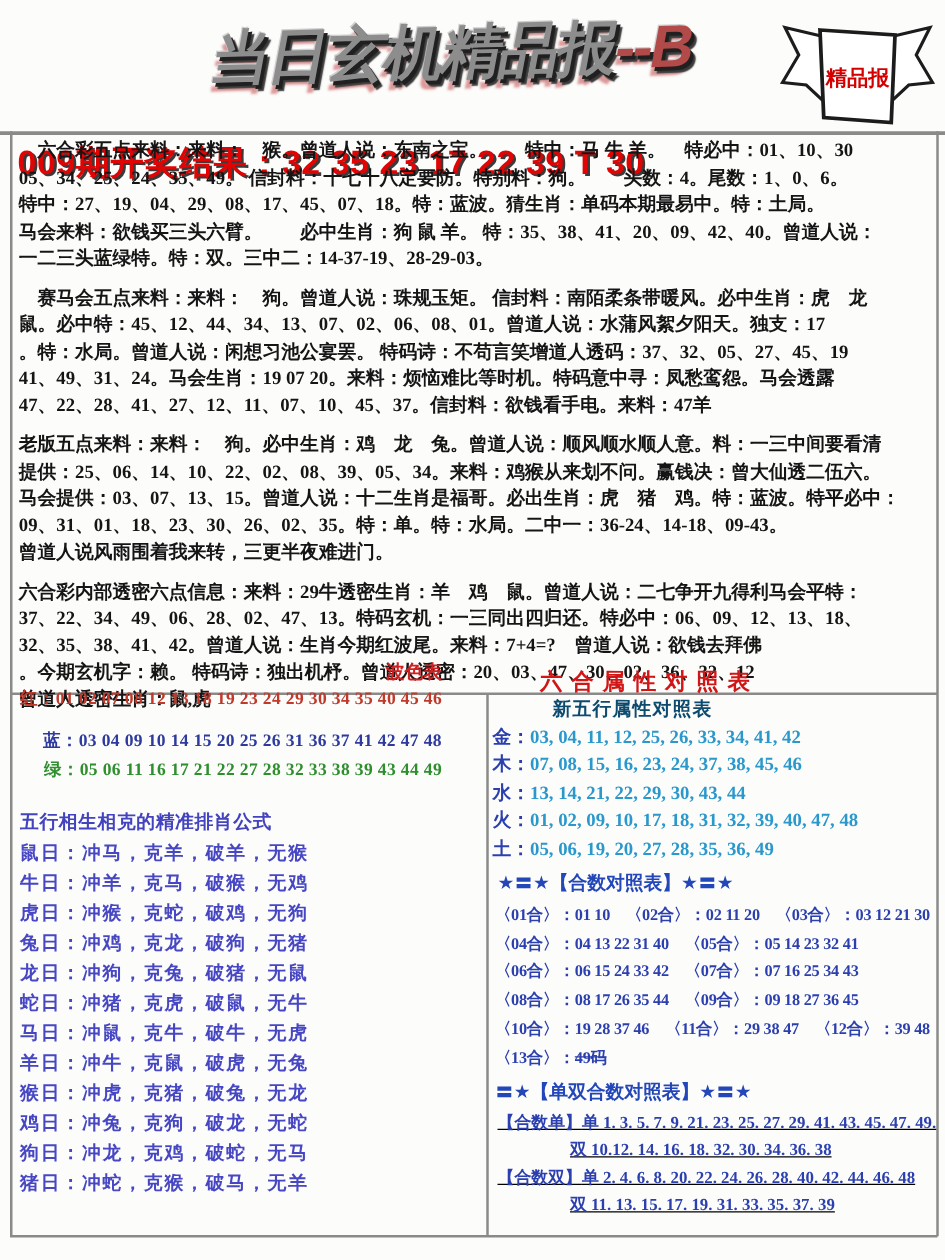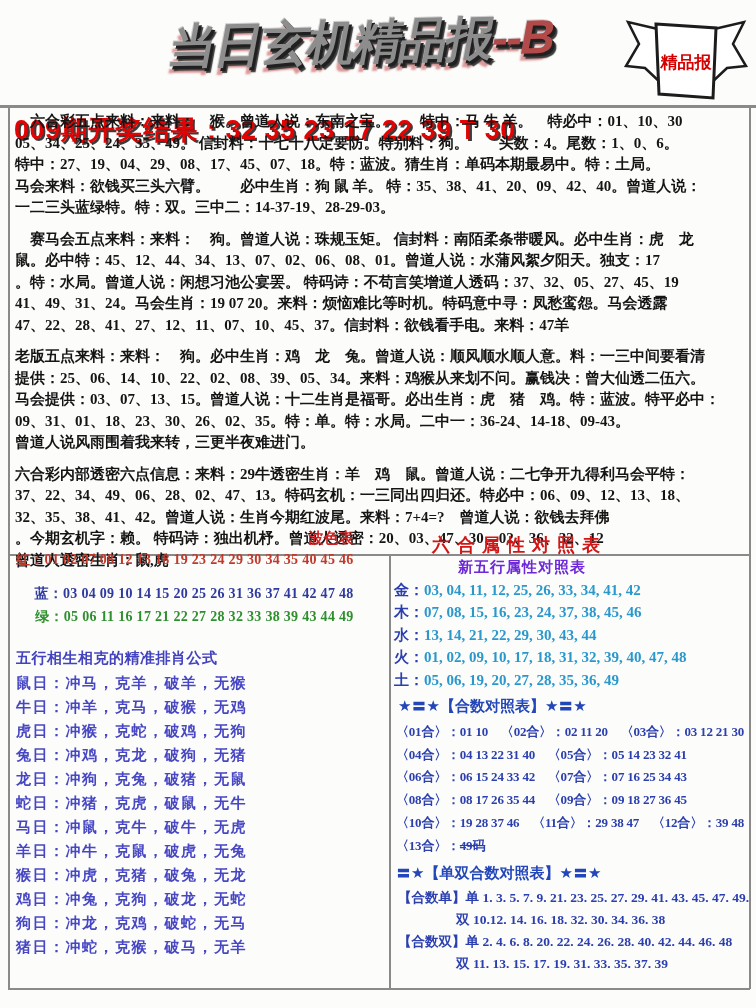--- a/index.html
+++ b/index.html
@@ -32,33 +32,33 @@
   .wave-title{font-size:15px;font-weight:700;color:#d02020;line-height:20px;}
   .wave-row{font-size:14px;font-weight:700;line-height:23px;letter-spacing:.3px;}
   .wave-red{color:#c0392b;}
   .wave-blue{color:#2e3a9e;margin-top:11px;}
   .wave-green{color:#2f8f2f;}
   .formula-block{left:16px;top:645px;white-space:nowrap;}
   .formula-title{font-size:15px;font-weight:600;color:#4343bf;line-height:26px;letter-spacing:.5px;}
   .zodiac-line{font-size:15px;font-weight:600;color:#4747c4;line-height:24px;letter-spacing:1.5px;}
   
   .five-title{left:442px;top:558px;font-family:"Liberation Sans","DejaVu Sans",sans-serif;
-    font-size:15px;font-weight:800;color:#6d28d9;letter-spacing:1px;white-space:nowrap;margin-left:16px;}
+    font-size:15px;font-weight:800;color:#0c4a6e;letter-spacing:1px;white-space:nowrap;}
   .elements-block{left:394px;top:579px;white-space:nowrap;}
   .element-row{font-size:15px;line-height:22.4px;}
   .element-label{font-weight:800;color:#2b3fae;font-family:"Liberation Sans","DejaVu Sans",sans-serif;}
   .element-nums{color:#2b98cc;font-weight:600;}
   .sum-title{left:398px;top:697px;font-family:"Liberation Sans","DejaVu Sans",sans-serif;
     font-size:15px;font-weight:800;color:#2346b8;white-space:nowrap;}
   .sum-block{left:396px;top:721px;white-space:nowrap;}
   .sum-row{font-size:13px;font-weight:600;color:#2b3fae;line-height:22.7px;letter-spacing:-.2px;}
   .strike{text-decoration:line-through;}
   .oddeven-title{left:396px;top:864px;font-family:"Liberation Sans","DejaVu Sans",sans-serif;
     font-size:15px;font-weight:800;color:#2346b8;white-space:nowrap;}
-  .he-block{left:398px;top:887px;white-space:nowrap;}
+  .he-block{left:398px;top:887px;white-space:nowrap;text-decoration:underline;}
   .he-row{font-size:13.5px;font-weight:600;color:#2b3fae;line-height:22px;}
   .he-label{font-weight:800;font-family:"Liberation Sans","DejaVu Sans",sans-serif;}
   .he-indent{padding-left:58px;}
 </style>
 </head>
 <body>
 
 <div class="page">
 
   <div class="abs big-title"><span>当日玄机精品报</span><span class="title-suffix">--B</span></div>

